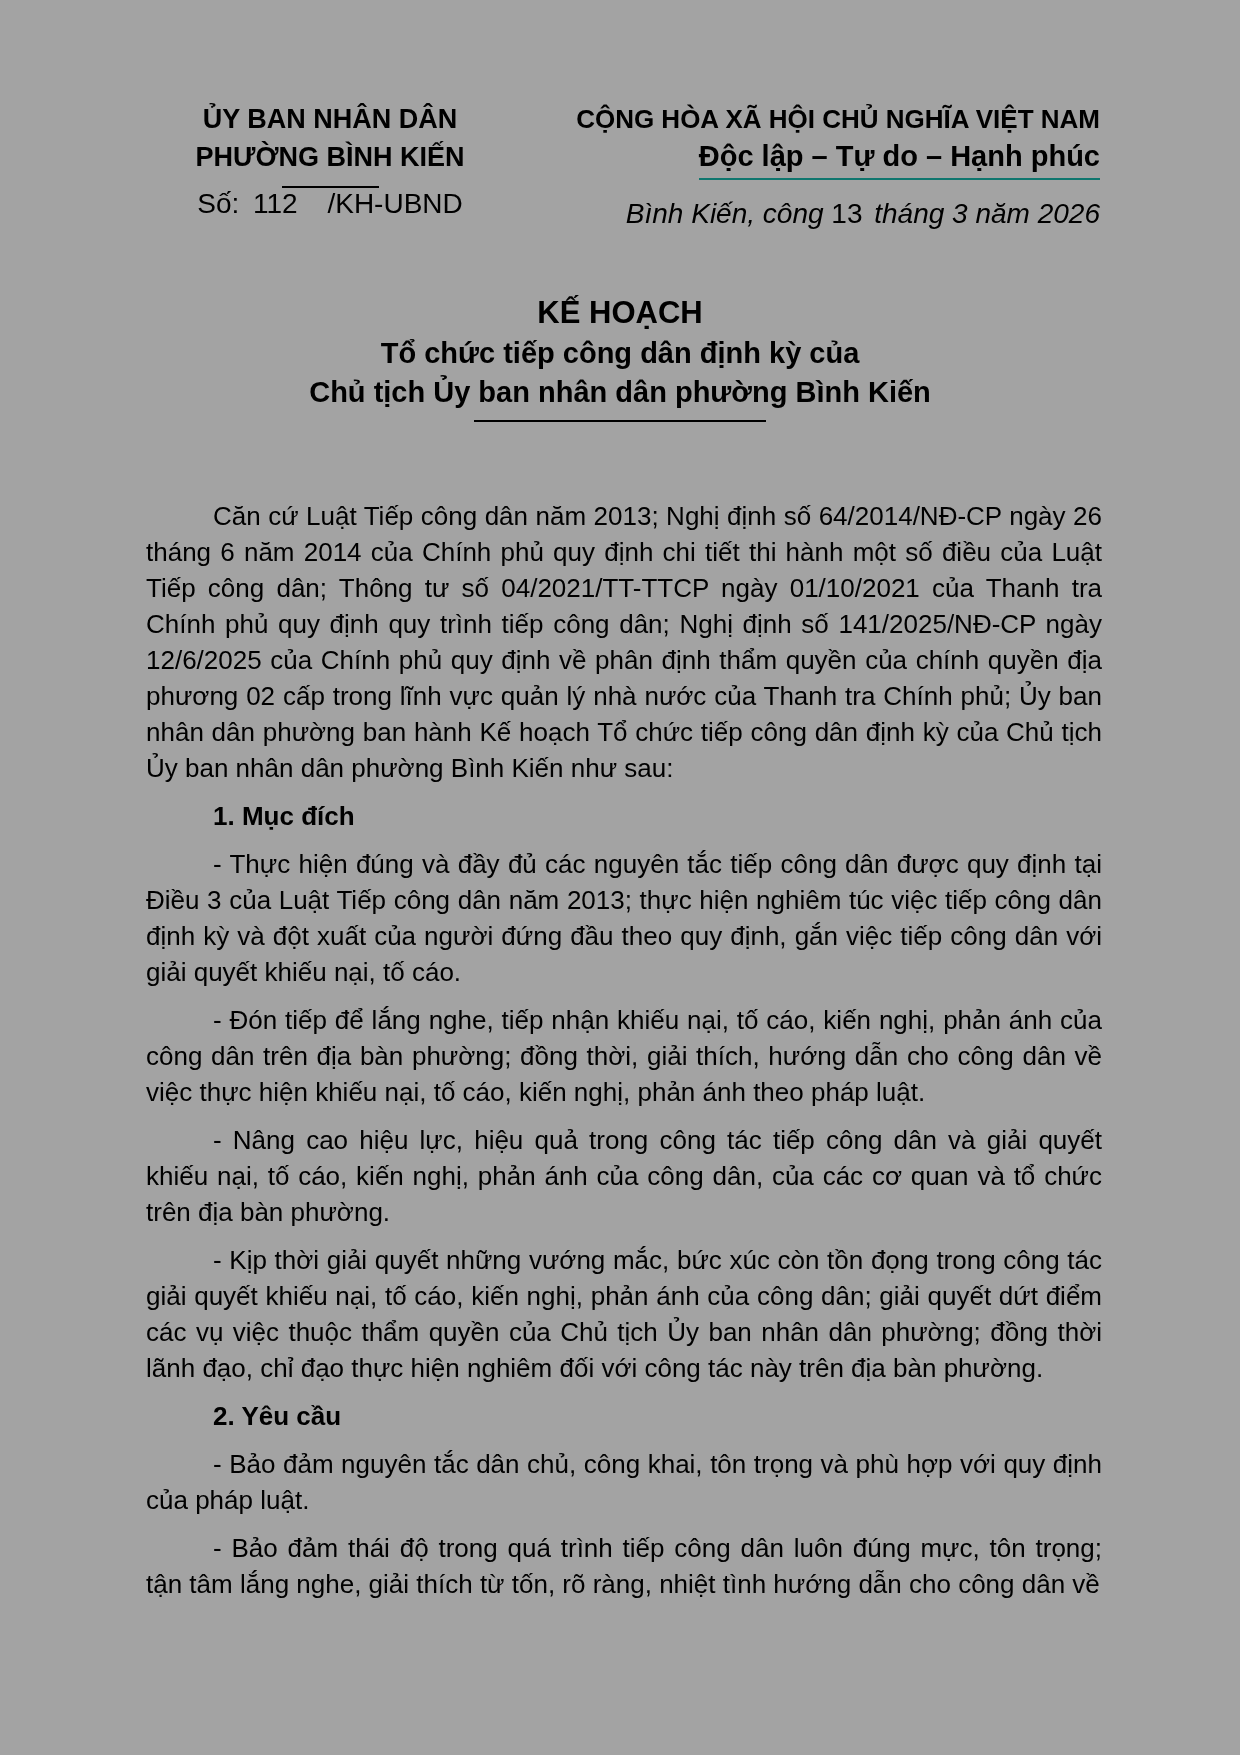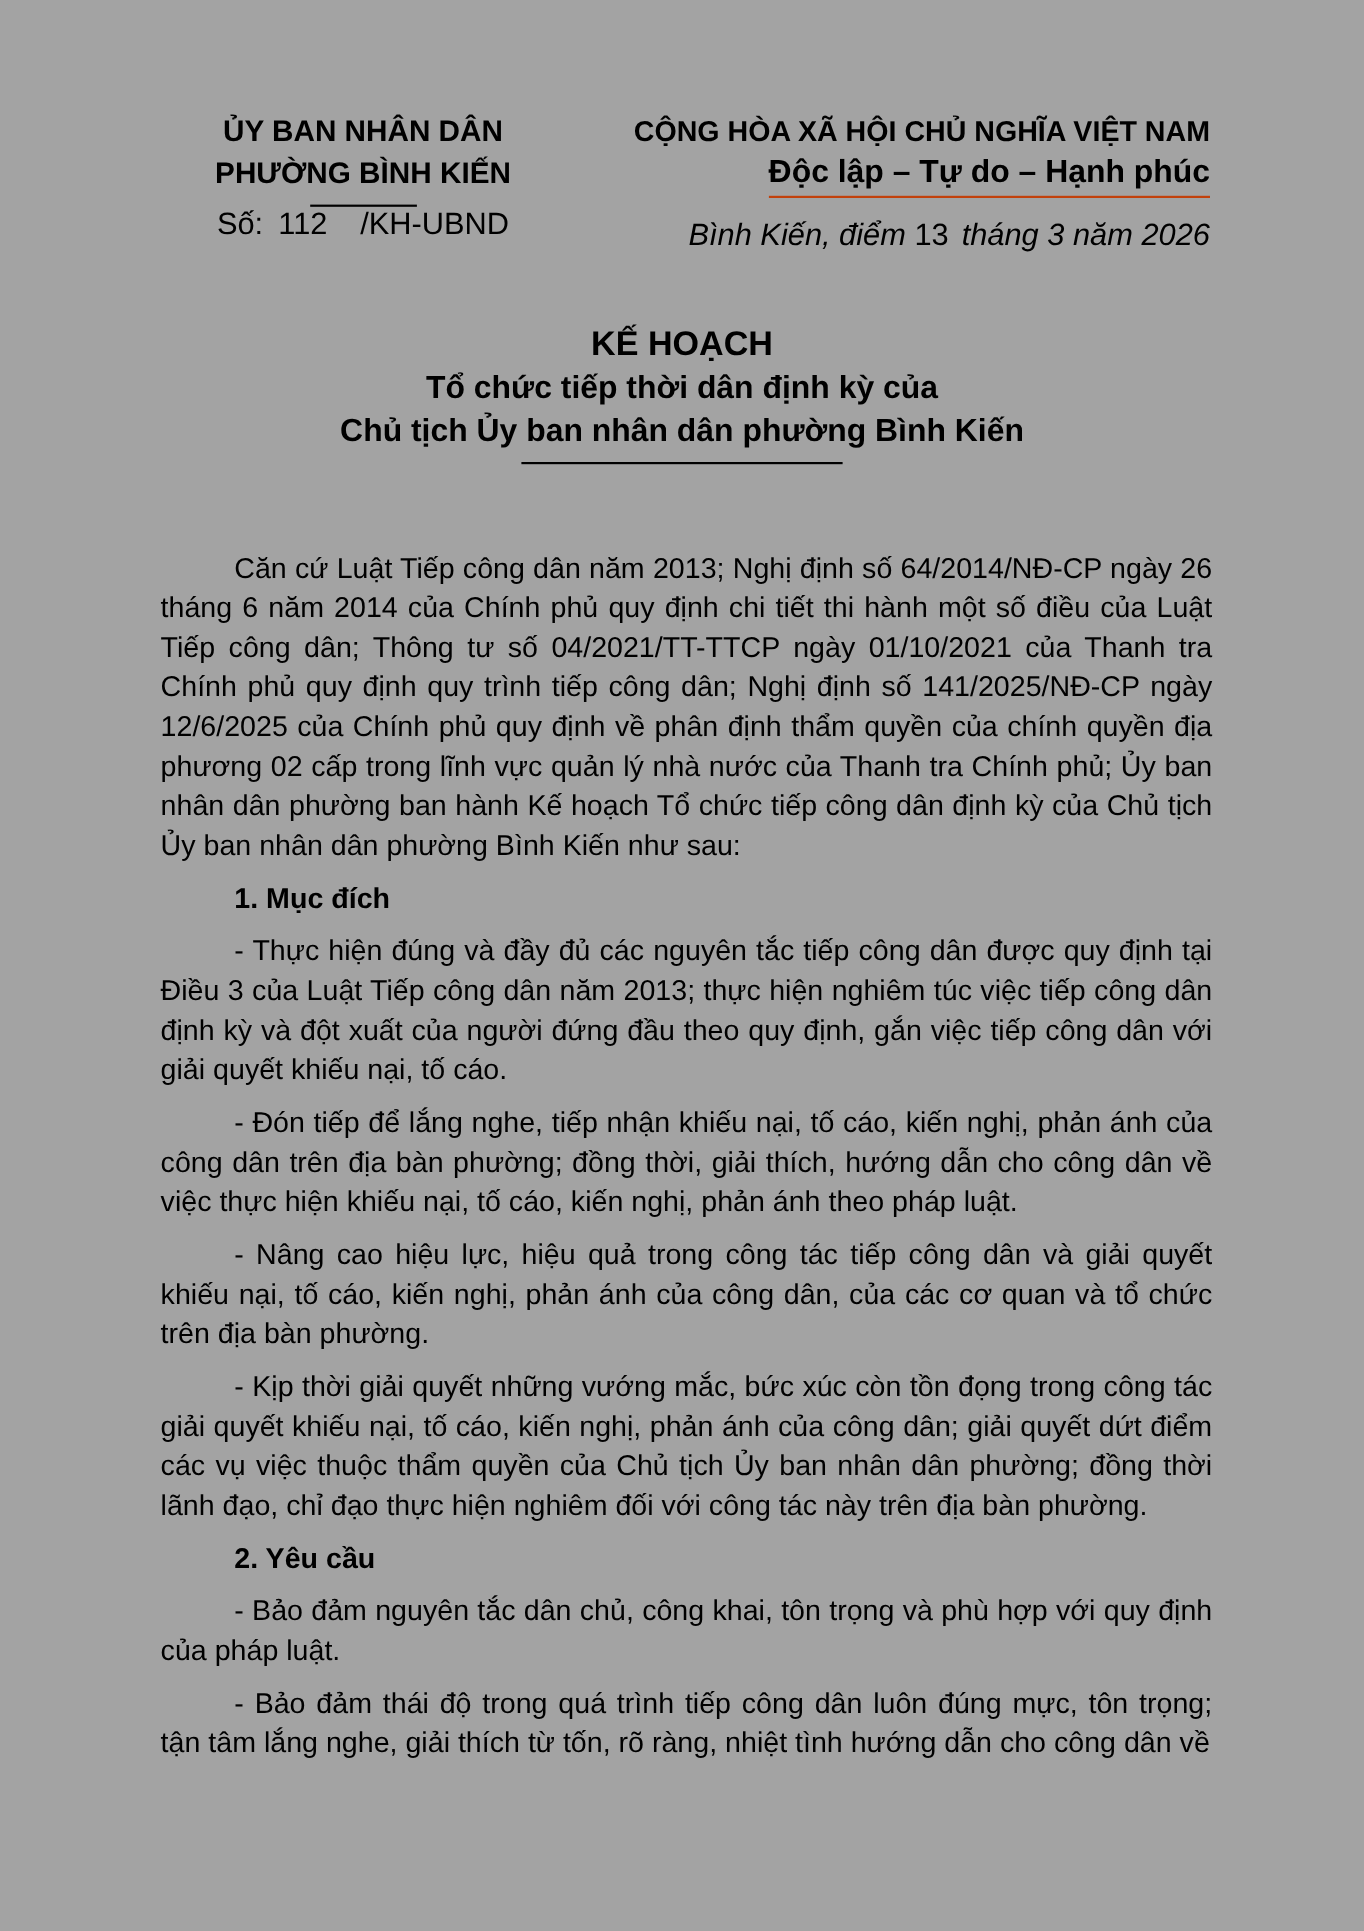--- a/index.html
+++ b/index.html
@@ -58,21 +58,21 @@
     line-height: 38px;
     white-space: nowrap;
   }
   .national-line2 {
     font-weight: bold;
     font-size: 29px;
     margin-top: 2px;
   }
   .national-line2 .motto {
     display: inline-block;
-    border-bottom: 2px solid #c2410c;
+    border-bottom: 2px solid #0f766e;
     padding-bottom: 5px;
     white-space: nowrap;
   }
   .date-line {
     font-style: italic;
     font-size: 28px;
     margin-top: 18px;
     white-space: nowrap;
   }
   .date-line .day {
@@ -133,31 +133,31 @@
         <span>/KH-UBND</span>
       </div>
     </div>
 
     <div class="header-right">
       <div class="national-line1">CỘNG HÒA XÃ HỘI CHỦ NGHĨA VIỆT NAM</div>
       <div class="national-line2">
         <span class="motto">Độc lập – Tự do – Hạnh phúc</span>
       </div>
       <div class="date-line">
-        <span>Bình Kiến, điểm</span>
+        <span>Bình Kiến, công</span>
         <span class="day">13</span>
         <span>tháng 3 năm 2026</span>
       </div>
     </div>
 
   </div>
 
   <div class="doc-title">
     <div class="doc-type">KẾ HOẠCH</div>
-    <div class="subject-line">Tổ chức tiếp thời dân định kỳ của</div>
+    <div class="subject-line">Tổ chức tiếp công dân định kỳ của</div>
     <div class="subject-line">Chủ tịch Ủy ban nhân dân phường Bình Kiến</div>
     <div class="title-underline"></div>
   </div>
 
   <div class="doc-body">
     <p>Căn cứ Luật Tiếp công dân năm 2013; Nghị định số 64/2014/NĐ-CP ngày 26 tháng 6 năm 2014 của Chính phủ quy định chi tiết thi hành một số điều của Luật Tiếp công dân; Thông tư số 04/2021/TT-TTCP ngày 01/10/2021 của Thanh tra Chính phủ quy định quy trình tiếp công dân; Nghị định số 141/2025/NĐ-CP ngày 12/6/2025 của Chính phủ quy định về phân định thẩm quyền của chính quyền địa phương 02 cấp trong lĩnh vực quản lý nhà nước của Thanh tra Chính phủ; Ủy ban nhân dân phường ban hành Kế hoạch Tổ chức tiếp công dân định kỳ của Chủ tịch Ủy ban nhân dân phường Bình Kiến như sau:</p>
     <p class="heading">1. Mục đích</p>
     <p>- Thực hiện đúng và đầy đủ các nguyên tắc tiếp công dân được quy định tại Điều 3 của Luật Tiếp công dân năm 2013; thực hiện nghiêm túc việc tiếp công dân định kỳ và đột xuất của người đứng đầu theo quy định, gắn việc tiếp công dân với giải quyết khiếu nại, tố cáo.</p>
     <p>- Đón tiếp để lắng nghe, tiếp nhận khiếu nại, tố cáo, kiến nghị, phản ánh của công dân trên địa bàn phường; đồng thời, giải thích, hướng dẫn cho công dân về việc thực hiện khiếu nại, tố cáo, kiến nghị, phản ánh theo pháp luật.</p>
     <p>- Nâng cao hiệu lực, hiệu quả trong công tác tiếp công dân và giải quyết khiếu nại, tố cáo, kiến nghị, phản ánh của công dân, của các cơ quan và tổ chức trên địa bàn phường.</p>

